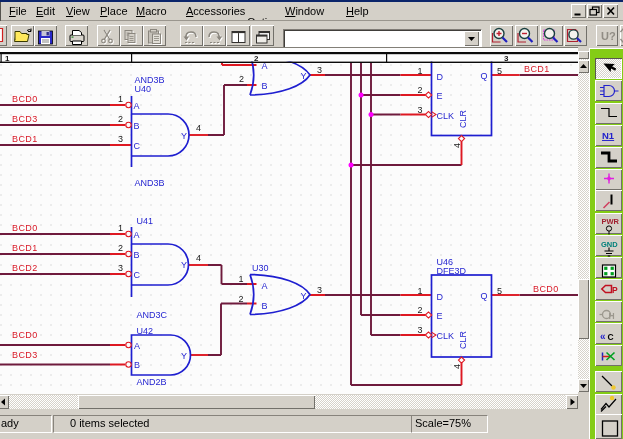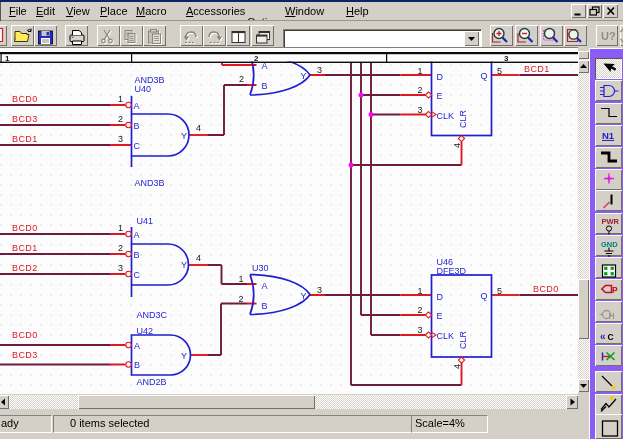--- a/index.html
+++ b/index.html
@@ -373,24 +373,24 @@
 <svg class="a" style="left:566px;top:1px" width="12" height="14">
       <path d="M9,7 L4.5,3.5 L4.5,10.5 Z" fill="#000"></path>
     </svg>
 </div>
 
 <div class="a" style="left:578px;top:394px;width:11px;height:16px;background:#D4D0C8"></div>
 
 <div class="a" id="status" style="left:0;top:410px;width:623px;height:29px;background:#D4D0C8">
 <div class="fld" style="left:-2px;top:5px;width:50px;height:16px;padding-left:2px">ady</div>
 <div class="fld" style="left:53px;top:5px;width:350px;height:16px;padding-left:16px">0 items selected</div>
-<div class="fld" style="left:411px;top:5px;width:72px;height:16px;padding-left:3px">Scale=4%</div>
-</div>
-
-<div class="a" id="palette" style="left:589px;top:48px;width:34px;height:391px;background:#8b5cf6;box-shadow:inset 1px 1px 0 #FFF">
+<div class="fld" style="left:411px;top:5px;width:72px;height:16px;padding-left:3px">Scale=75%</div>
+</div>
+
+<div class="a" id="palette" style="left:589px;top:48px;width:34px;height:391px;background:#84cc16;box-shadow:inset 1px 1px 0 #FFF">
 <div class="b pb" style="left:6px;top:9.5px;background:repeating-conic-gradient(#FFFFFF 0% 25%,#D6D2CA 0% 50%) 0 0/2px 2px;box-shadow:inset 1px 1px 0 #5A5850,inset -1px -1px 0 #FFF"></div>
 <div class="b pb" style="left:6px;top:32px"></div>
 <div class="b pb" style="left:6px;top:54.5px"></div>
 <div class="b pb" style="left:6px;top:77px"></div>
 <div class="b pb" style="left:6px;top:99px"></div>
 <div class="b pb" style="left:6px;top:120.5px"></div>
 <div class="b pb" style="left:6px;top:141.5px"></div>
 <div class="b pb" style="left:6px;top:164.5px"></div>
 <div class="b pb" style="left:6px;top:187px"></div>
 <div class="b pb" style="left:6px;top:209px"></div>

